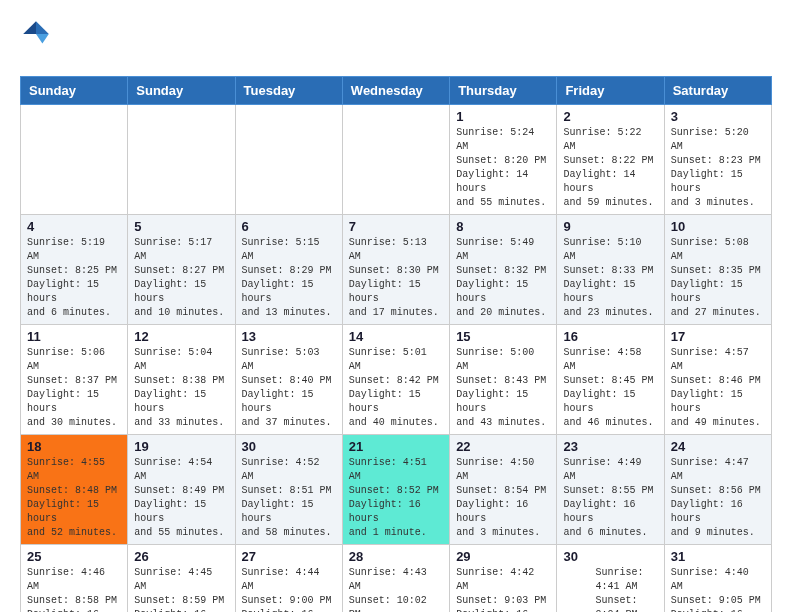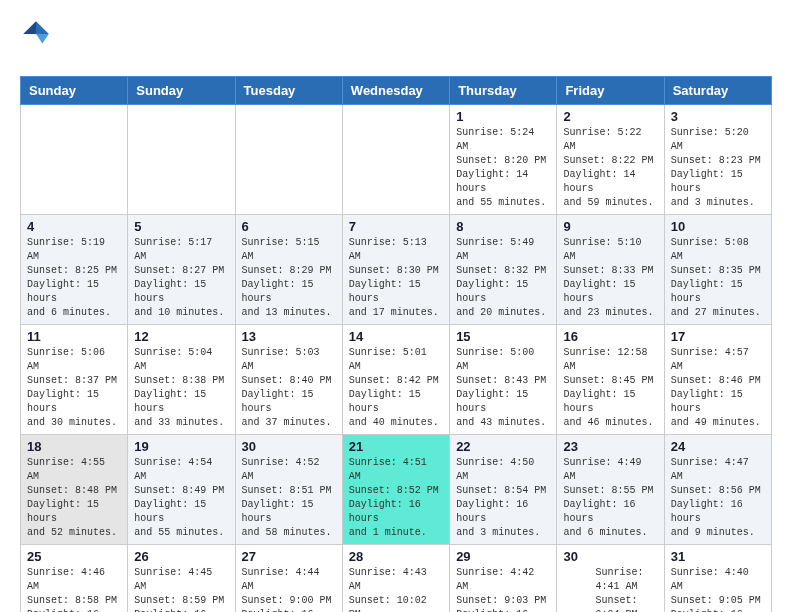--- a/index.html
+++ b/index.html
@@ -241,35 +241,35 @@
           </td>
           <td>
             <div class="day-number">15</div>
             <div class="day-info" style="white-space: pre-line;">Sunrise: 5:00 AM
 Sunset: 8:43 PM
 Daylight: 15 hours
 and 43 minutes.</div>
           </td>
           <td>
             <div class="day-number">16</div>
-            <div class="day-info" style="white-space: pre-line;">Sunrise: 12:58 AM
+            <div class="day-info" style="white-space: pre-line;">Sunrise: 4:58 AM
 Sunset: 8:45 PM
 Daylight: 15 hours
 and 46 minutes.</div>
           </td>
           <td>
             <div class="day-number">17</div>
             <div class="day-info" style="white-space: pre-line;">Sunrise: 4:57 AM
 Sunset: 8:46 PM
 Daylight: 15 hours
 and 49 minutes.</div>
           </td>
         </tr>
         <tr>
-          <td style="background: #e5e5e5;">
+          <td style="background: #f97316;">
             <div class="day-number">18</div>
             <div class="day-info" style="white-space: pre-line;">Sunrise: 4:55 AM
 Sunset: 8:48 PM
 Daylight: 15 hours
 and 52 minutes.</div>
           </td>
           <td style="background: rgb(240, 244, 248);">
             <div class="day-number">19</div>
             <div class="day-info" style="white-space: pre-line;">Sunrise: 4:54 AM
 Sunset: 8:49 PM

